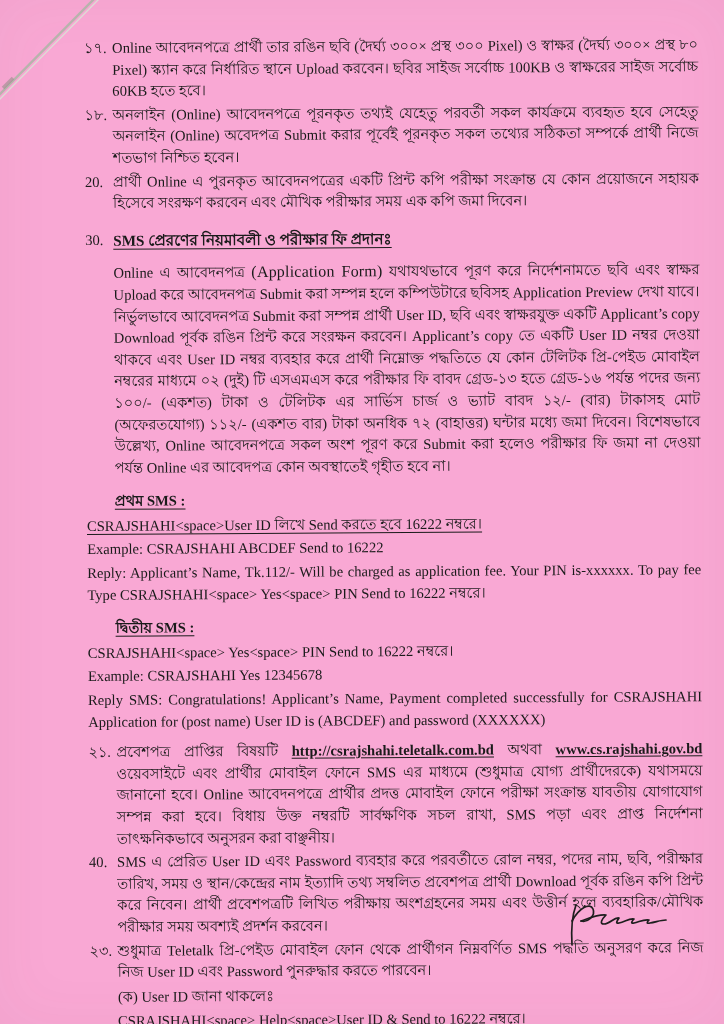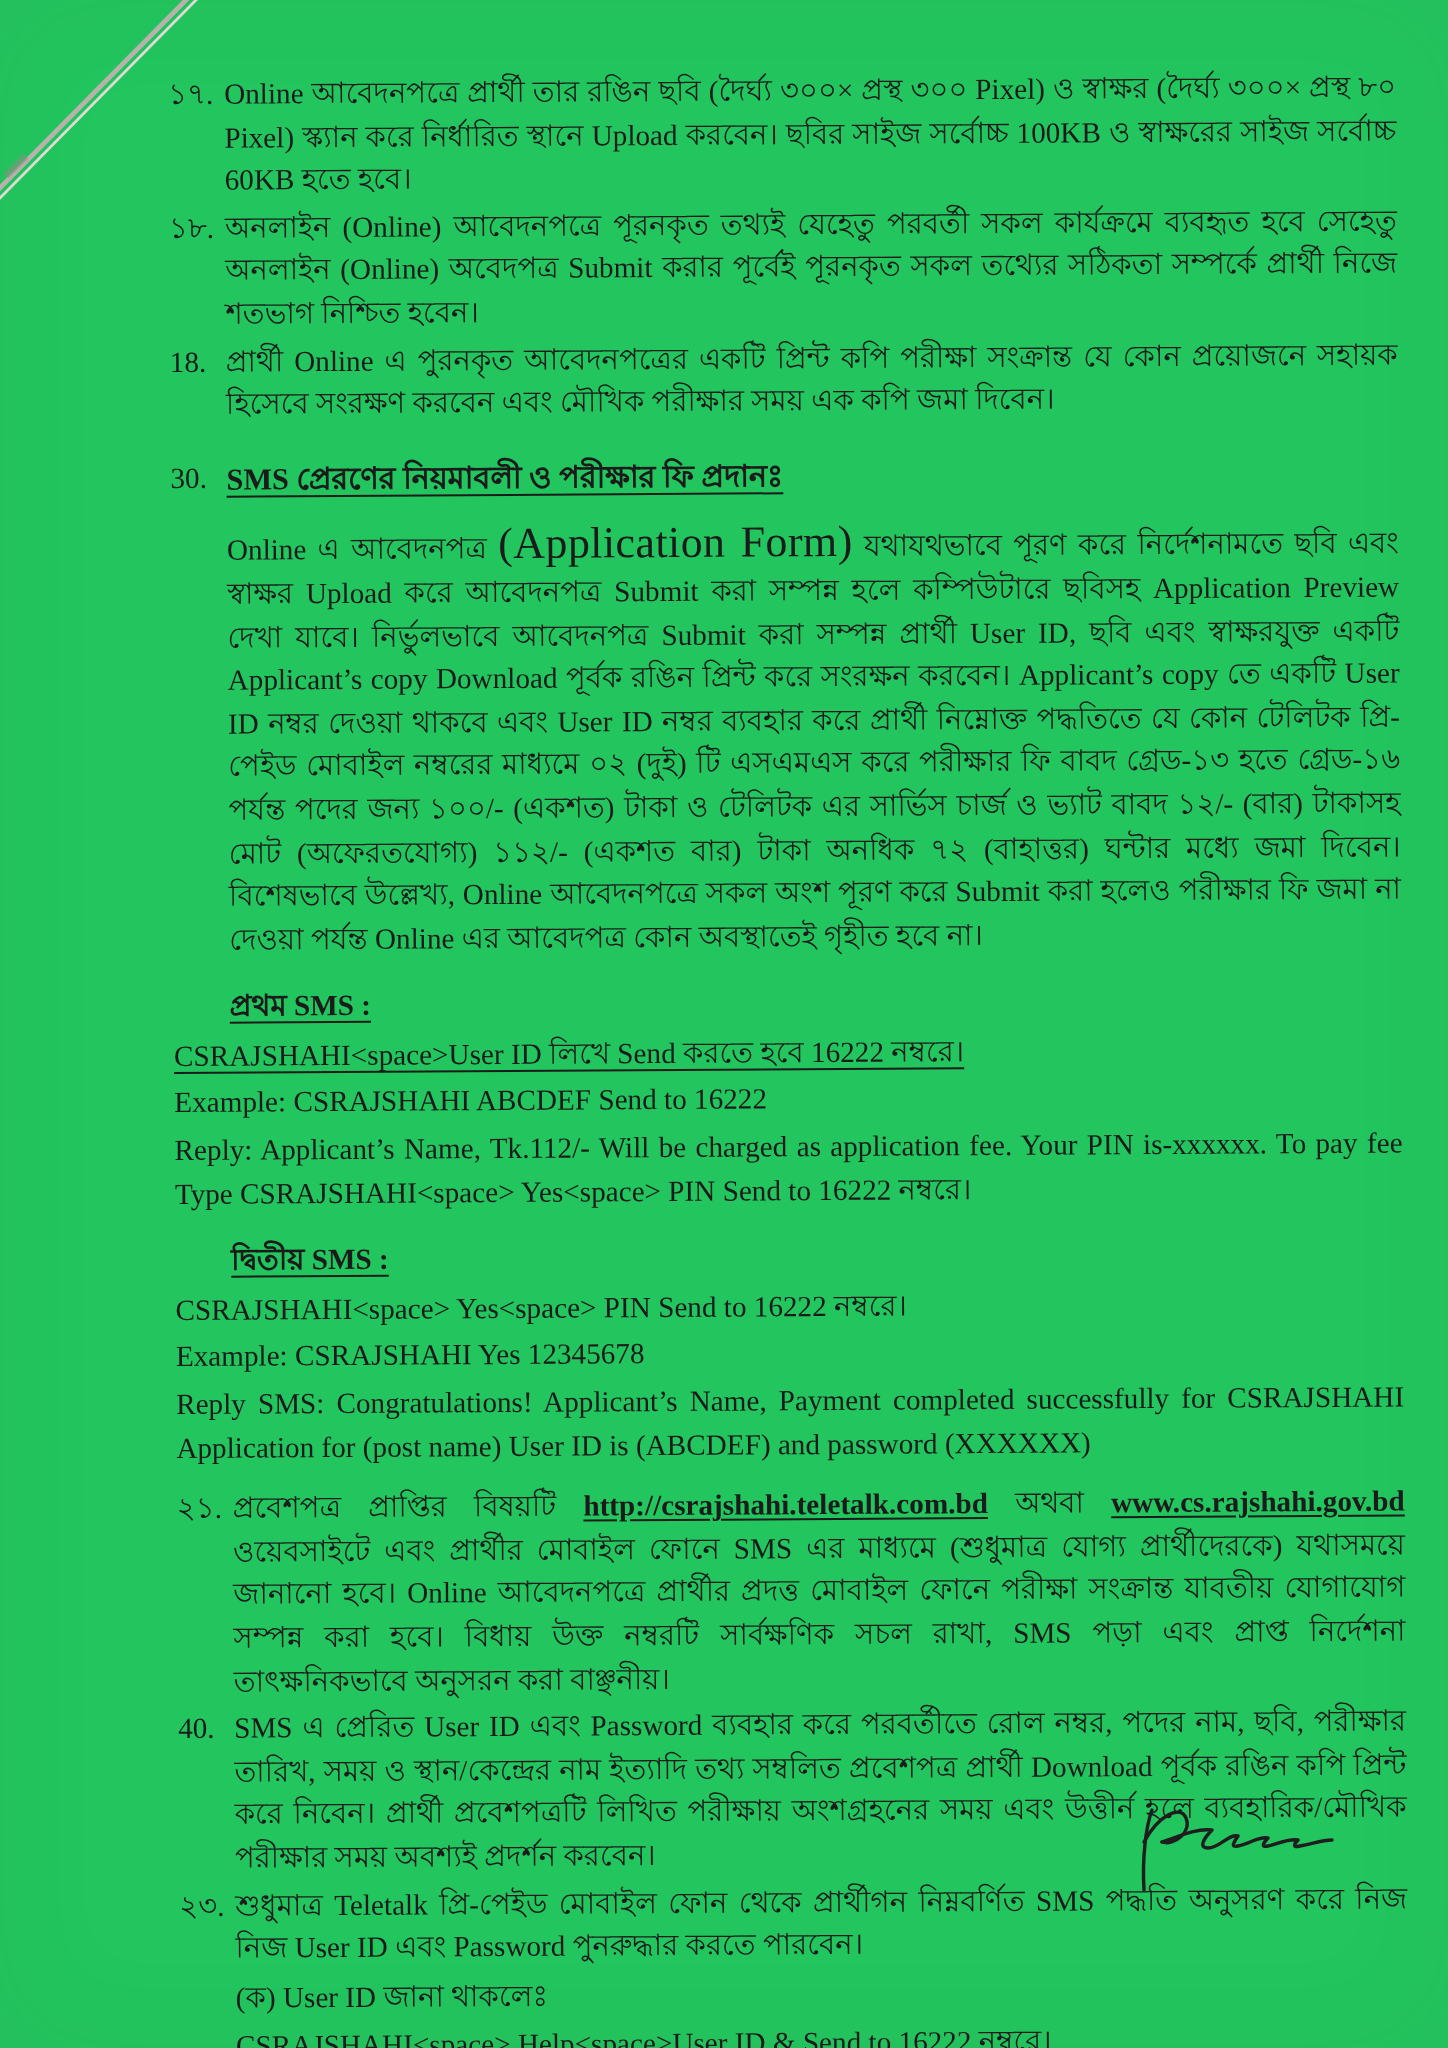--- a/index.html
+++ b/index.html
@@ -4,21 +4,21 @@
 <style>
   html, body {
     margin: 0; padding: 0;
     width: 724px; height: 1024px;
     background: #ffffff;
     overflow: hidden;
   }
   .page {
     position: relative;
     width: 724px; height: 1024px;
-    background: #22c55e;
+    background: #f9a8d4;
     box-shadow: inset 0 0 60px rgba(90,85,75,0.05);
     font-family: "Liberation Serif", "DejaVu Serif", serif;
     color: #1b1b1b;
   }
   .crease { position: absolute; left: 0; top: 0; }
   .content {
     position: absolute;
     left: 84px; top: 38px;
     width: 614px;
     transform: rotate(-0.35deg);
@@ -31,21 +31,21 @@
   .txt  { flex: 1; text-align: justify; }
   .indent { margin-left: 28px; text-align: justify; }
   .heading-20 {
     font-weight: bold;
     font-size: 15.2px;
     text-decoration: underline;
     text-underline-offset: 3px;
   }
   .mt-section { margin-top: 15px; }
   .para { margin-top: 10px; }
-  .big-en { font-size: 22px; letter-spacing: .2px; }
+  .big-en { font-size: 16px; letter-spacing: .2px; }
   .sms-head {
     font-weight: bold;
     text-decoration: underline;
     text-underline-offset: 3px;
     margin-top: 12px;
     margin-bottom: 3px;
   }
   .sms-line { margin: 2px 0; text-align: left; }
   .ul { text-decoration: underline; text-underline-offset: 3px; }
   .url { font-weight: bold; text-decoration: underline; text-underline-offset: 2px; }
@@ -70,21 +70,21 @@
       <span class="num">১৭.</span>
       <span class="txt">Online আবেদনপত্রে প্রার্থী তার রঙিন ছবি (দৈর্ঘ্য ৩০০× প্রস্থ ৩০০ Pixel) ও স্বাক্ষর (দৈর্ঘ্য ৩০০× প্রস্থ ৮০ Pixel) স্ক্যান করে নির্ধারিত স্থানে Upload করবেন। ছবির সাইজ সর্বোচ্চ 100KB ও স্বাক্ষরের সাইজ সর্বোচ্চ 60KB হতে হবে।</span>
     </div>
 
     <div class="item">
       <span class="num">১৮.</span>
       <span class="txt">অনলাইন (Online) আবেদনপত্রে পূরনকৃত তথ্যই যেহেতু পরবর্তী সকল কার্যক্রমে ব্যবহৃত হবে সেহেতু অনলাইন (Online) অবেদপত্র Submit করার পূর্বেই পূরনকৃত সকল তথ্যের সঠিকতা সম্পর্কে প্রার্থী নিজে শতভাগ নিশ্চিত হবেন।</span>
     </div>
 
     <div class="item">
-      <span class="num">18.</span>
+      <span class="num">20.</span>
       <span class="txt">প্রার্থী Online এ পুরনকৃত আবেদনপত্রের একটি প্রিন্ট কপি পরীক্ষা সংক্রান্ত যে কোন প্রয়োজনে সহায়ক হিসেবে সংরক্ষণ করবেন এবং মৌখিক পরীক্ষার সময় এক কপি জমা দিবেন।</span>
     </div>
 
     <div class="item mt-section">
       <span class="num">30.</span>
       <span class="txt"><span class="heading-20">SMS প্রেরণের নিয়মাবলী ও পরীক্ষার ফি প্রদানঃ</span></span>
     </div>
 
     <div class="indent para"><span>Online এ আবেদনপত্র </span><span class="big-en">(Application Form)</span><span> যথাযথভাবে পূরণ করে নির্দেশনামতে ছবি এবং স্বাক্ষর Upload করে আবেদনপত্র Submit করা সম্পন্ন হলে কম্পিউটারে ছবিসহ Application Preview দেখা যাবে। নির্ভুলভাবে আবেদনপত্র Submit করা সম্পন্ন প্রার্থী User ID, ছবি এবং স্বাক্ষরযুক্ত একটি Applicant’s copy Download পূর্বক রঙিন প্রিন্ট করে সংরক্ষন করবেন। Applicant’s copy তে একটি User ID নম্বর দেওয়া থাকবে এবং User ID নম্বর ব্যবহার করে প্রার্থী নিম্নোক্ত পদ্ধতিতে যে কোন টেলিটক প্রি-পেইড মোবাইল নম্বরের মাধ্যমে ০২ (দুই) টি এসএমএস করে পরীক্ষার ফি বাবদ গ্রেড-১৩ হতে গ্রেড-১৬ পর্যন্ত পদের জন্য ১০০/- (একশত) টাকা ও টেলিটক এর সার্ভিস চার্জ ও ভ্যাট বাবদ ১২/- (বার) টাকাসহ মোট (অফেরতযোগ্য) ১১২/- (একশত বার) টাকা অনধিক ৭২ (বাহাত্তর) ঘন্টার মধ্যে জমা দিবেন। বিশেষভাবে উল্লেখ্য, Online আবেদনপত্রে সকল অংশ পূরণ করে Submit করা হলেও পরীক্ষার ফি জমা না দেওয়া পর্যন্ত Online এর আবেদপত্র কোন অবস্থাতেই গৃহীত হবে না।</span></div>
 

